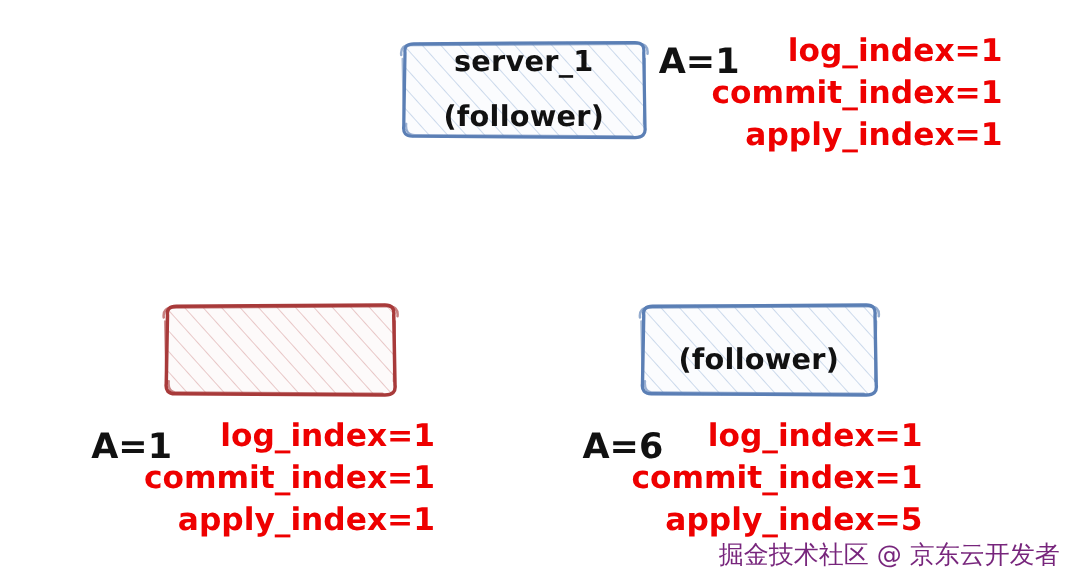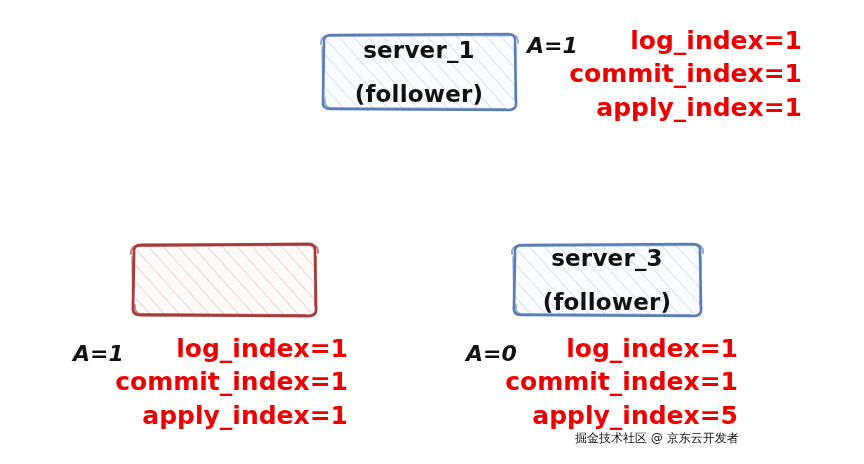--- a/index.html
+++ b/index.html
@@ -45,40 +45,39 @@
     line-height: 1.22;
     letter-spacing: 0.2px;
     text-align: center;
     white-space: nowrap;
   }
   .node .node-label .ln2 { margin-top: 16px; }
   .annot-a {
     position: absolute;
     color: #111111;
     font-weight: bold;
-    font-size: 22px;
-    font-style: italic;
+    font-size: 28px;
     white-space: nowrap;
     line-height: 1;
   }
   .annot-lines {
     position: absolute;
     color: #ee0000;
     font-weight: bold;
     font-size: 25px;
     line-height: 1.33;
     text-align: right;
     white-space: nowrap;
   }
 
   
   .watermark {
     position: absolute;
-    color: #000000;
-    font-size: 12px;
+    color: #701a75;
+    font-size: 20px;
     white-space: nowrap;
     opacity: 0.95;
     font-family: "DejaVu Sans", sans-serif;
   }
 </style>
 </head>
 <body>
 
 <div id="canvas">
 
@@ -145,26 +144,25 @@
       </defs>
       <path d="M7,12 Q6,5 14,5 L187,4 Q195,4 194,12 L195,70 Q196,78 187,78 L13,77 Q5,77 6,69 Z" fill="#fbfcfe" stroke="none"></path>
       <path d="M7,12 Q6,5 14,5 L187,4 Q195,4 194,12 L195,70 Q196,78 187,78 L13,77 Q5,77 6,69 Z" fill="url(#hatch-blue-3)" stroke="none" opacity="0.75"></path>
       <path d="M8,13 Q7,6 15,6 L186,5 Q194,5 193,13 L194,69 Q195,77 186,77 L14,76 Q6,76 7,68 Z" fill="none" stroke="#5b7fb5" stroke-width="2.7" stroke-linecap="round" stroke-linejoin="round"></path>
       <path d="M5,15 Q4,7 13,7 L188,6 Q197,6 196,14" fill="none" stroke="#5b7fb5" stroke-width="2" stroke-linecap="round" opacity="0.65"></path>
       <path d="M9,66 Q8,75 16,75 L184,76" fill="none" stroke="#5b7fb5" stroke-width="1.9" stroke-linecap="round" opacity="0.6"></path>
       <path d="M6,18 L7,64" fill="none" stroke="#5b7fb5" stroke-width="1.7" stroke-linecap="round" opacity="0.55"></path>
       <path d="M194,18 L193,66" fill="none" stroke="#5b7fb5" stroke-width="1.7" stroke-linecap="round" opacity="0.55"></path>
     </svg>
     <div class="node-label">
-      <span class="ln1">server_3</span>
       <span class="ln2">(follower)</span>
     </div>
   </div>
 
-  <div class="annot-a" style="left:466px; top:343px;">A=0</div>
+  <div class="annot-a" style="left:466px; top:343px;">A=6</div>
   <div class="annot-lines" style="left:488px; top:332px; width:250px;">
     <div>log_index=1</div>
     <div>commit_index=1</div>
     <div>apply_index=5</div>
   </div>
 
   <div class="watermark" style="left:575px; top:430px;">掘金技术社区 @ 京东云开发者</div>
 
 </div>
 

